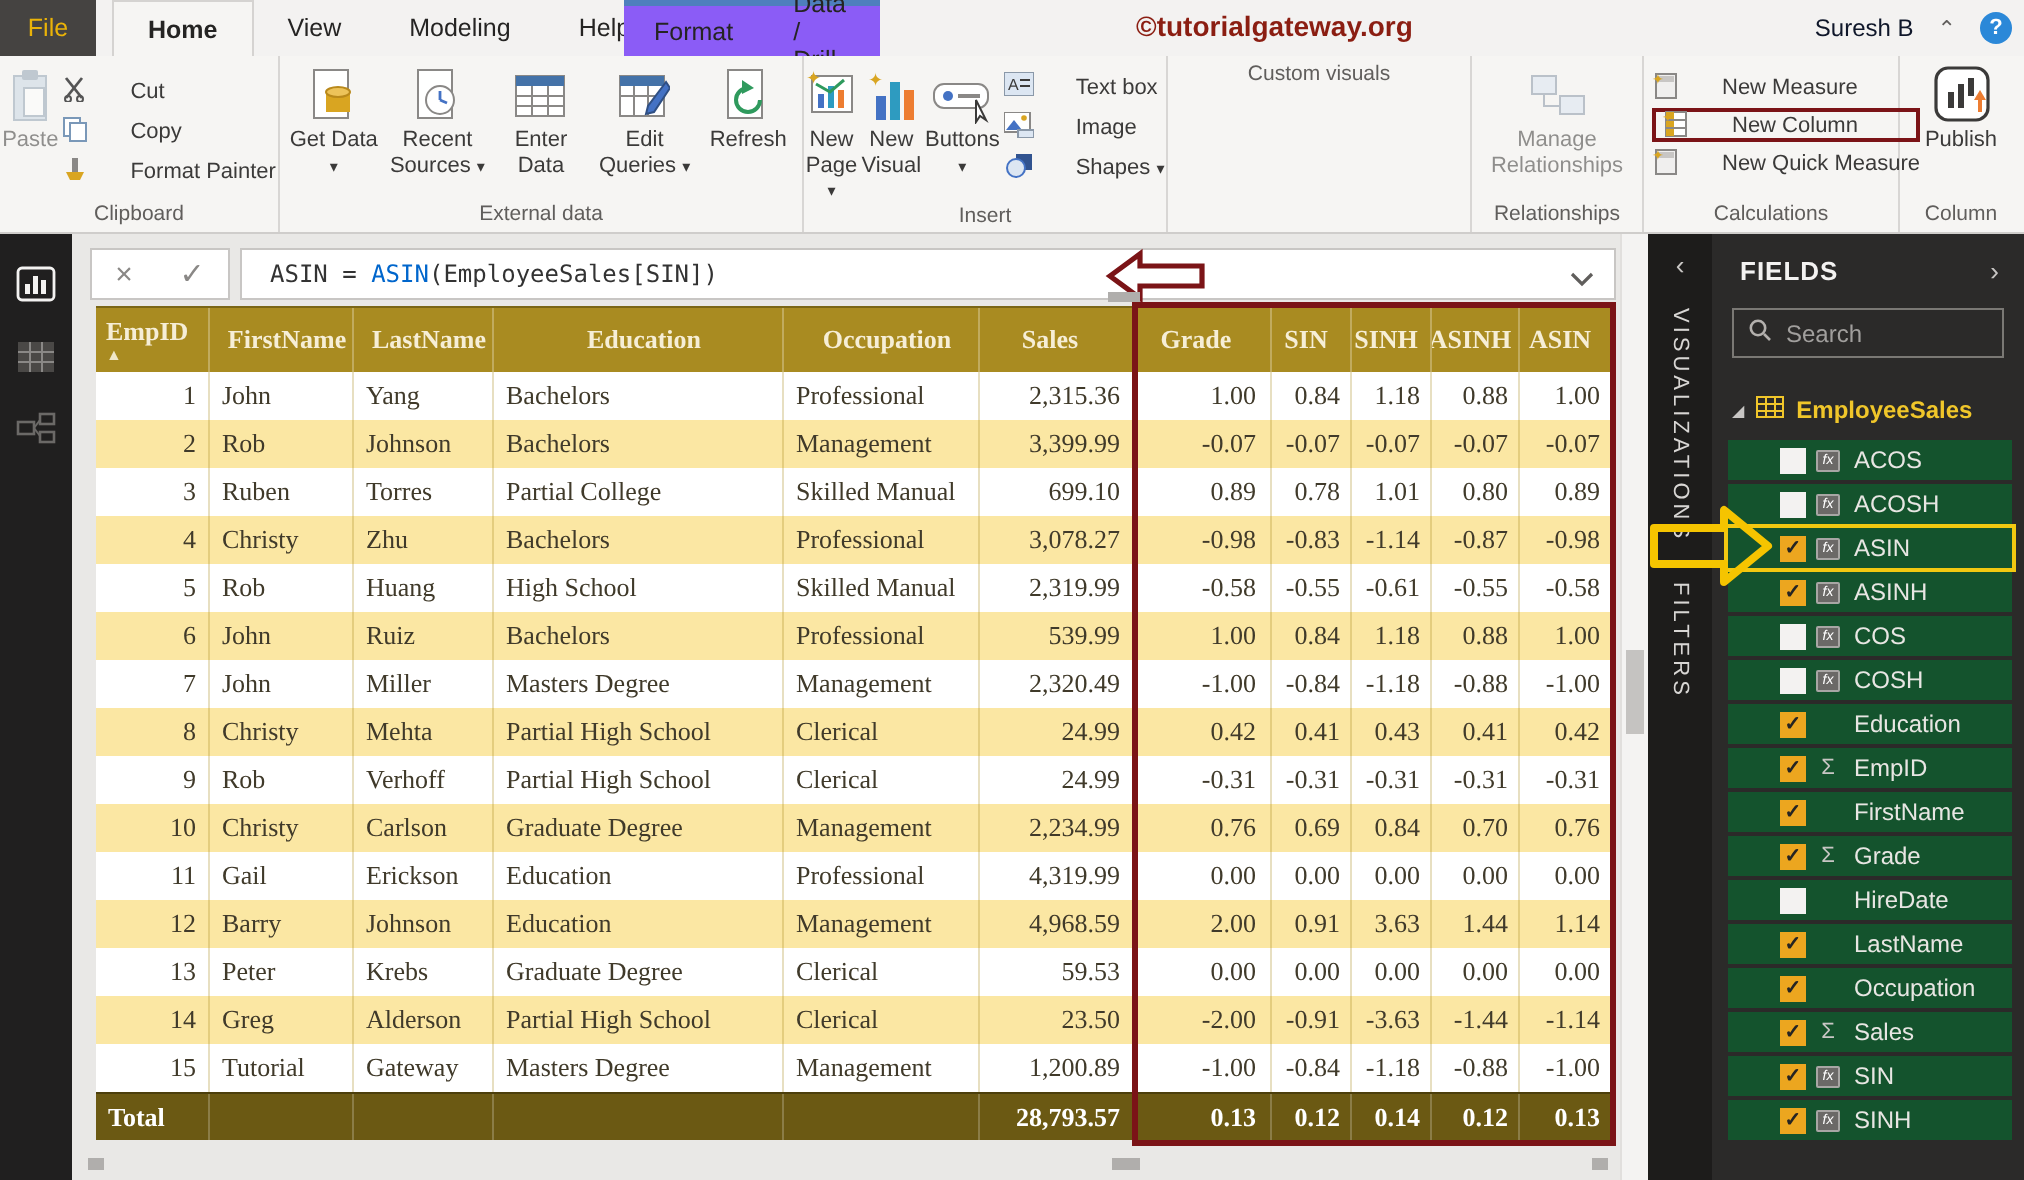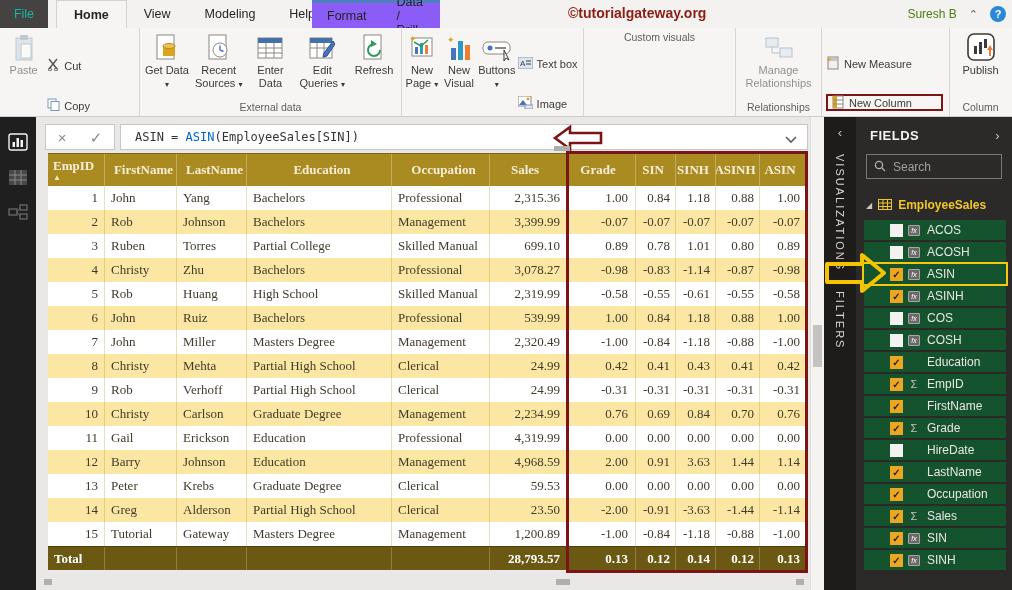--- a/index.html
+++ b/index.html
@@ -2,45 +2,45 @@
 <html><head>
 <meta charset="utf-8">
 <style>
   * { margin:0; padding:0; box-sizing:border-box; }
   html,body { width:1012px; height:590px; overflow:hidden; background:#f3f2f1;
     font-family:"Liberation Sans", sans-serif; }
 
   
   .tabsbar { position:absolute; top:0; left:0; width:1012px; height:28px; background:#f3f2f1; }
   .filetab { position:absolute; left:0; top:0; width:48px; height:28px; background:#454341;
-    color:#14b8a6; font-size:12.5px; display:flex; align-items:center; justify-content:center; }
+    color:#eab308; font-size:12.5px; display:flex; align-items:center; justify-content:center; }
   .tabs { position:absolute; left:56px; top:0; height:28px; display:flex; }
   .tab { height:28px; padding:0 17px; display:flex; align-items:center; font-size:12.5px; color:#252423; }
   .tab.active { background:#f6f5f3; border:1px solid #d5d3d1; border-bottom:none; font-weight:bold; }
   .ctxbox { position:absolute; left:312px; top:0; width:128px; height:28px; background:#8b5cf6;
     border-top:3px solid #4e7fbd; display:flex; align-items:center; }
   .ctxbox .tab { padding:0 15px; }
   .watermark { position:absolute; left:568px; top:5px; font-size:14px; font-weight:bold; color:#8b1e12; }
   .userarea { position:absolute; right:6px; top:0; height:28px; display:flex; align-items:center; gap:12px; }
-  .username { font-size:12px; color:#4d7c0f; }
+  .username { font-size:12px; color:#0f172a; }
   .caret-up { font-size:11px; color:#605e5c; }
   .helpdot { width:16px; height:16px; border-radius:50%; background:#2b88d8; color:#fff;
     font-size:11px; font-weight:bold; display:flex; align-items:center; justify-content:center; }
 
   
   .ribbon { position:absolute; top:28px; left:0; width:1012px; height:89px; background:#f6f5f3;
     border-bottom:1px solid #cfcdcb; display:flex; }
   .rgroup { height:100%; border-right:1px solid #d8d6d4; display:flex; flex-direction:column; padding:3px 2px 1px 2px; }
   .gbody { flex:1; display:flex; align-items:flex-start; justify-content:center; gap:2px; padding-top:1px; }
   .glabel { text-align:center; font-size:10.5px; color:#605e5c; padding-bottom:2px; }
   .bigbtn { display:flex; flex-direction:column; align-items:center; width:50px; cursor:default; }
   .bigbtn .blabel { font-size:11px; color:#3b3a39; text-align:center; line-height:1.15; margin-top:2px; }
   .iconbox { height:30px; display:flex; align-items:flex-end; justify-content:center; }
   .minicol { display:flex; flex-direction:column; justify-content:flex-start; gap:3px; padding-top:3px; }
-  .minirow { display:flex; align-items:center; gap:4px; height:17px; font-size:11px; color:#3b3a39; white-space:nowrap;margin-top:20px; }
+  .minirow { display:flex; align-items:center; gap:21px; height:17px; font-size:11px; color:#3b3a39; white-space:nowrap; }
   .disabled { opacity:.55; }
   .drop { font-size:8px; color:#3b3a39; }
   .mbox { border:2px solid #7b1417; padding:0 3px; }
 
   
   .workspace { position:absolute; top:117px; left:0; width:1012px; height:473px; }
   .rail { position:absolute; left:0; top:0; width:36px; height:473px; background:#201f1f;
     display:flex; flex-direction:column; align-items:center; gap:14px; padding-top:16px; }
   .canvas { position:absolute; left:36px; top:0; width:774px; height:473px; background:#e9e8e6; }
   .vscroll { position:absolute; left:810px; top:0; width:14px; height:473px; background:#f4f3f2; border-left:1px solid #e1dfdd; }

